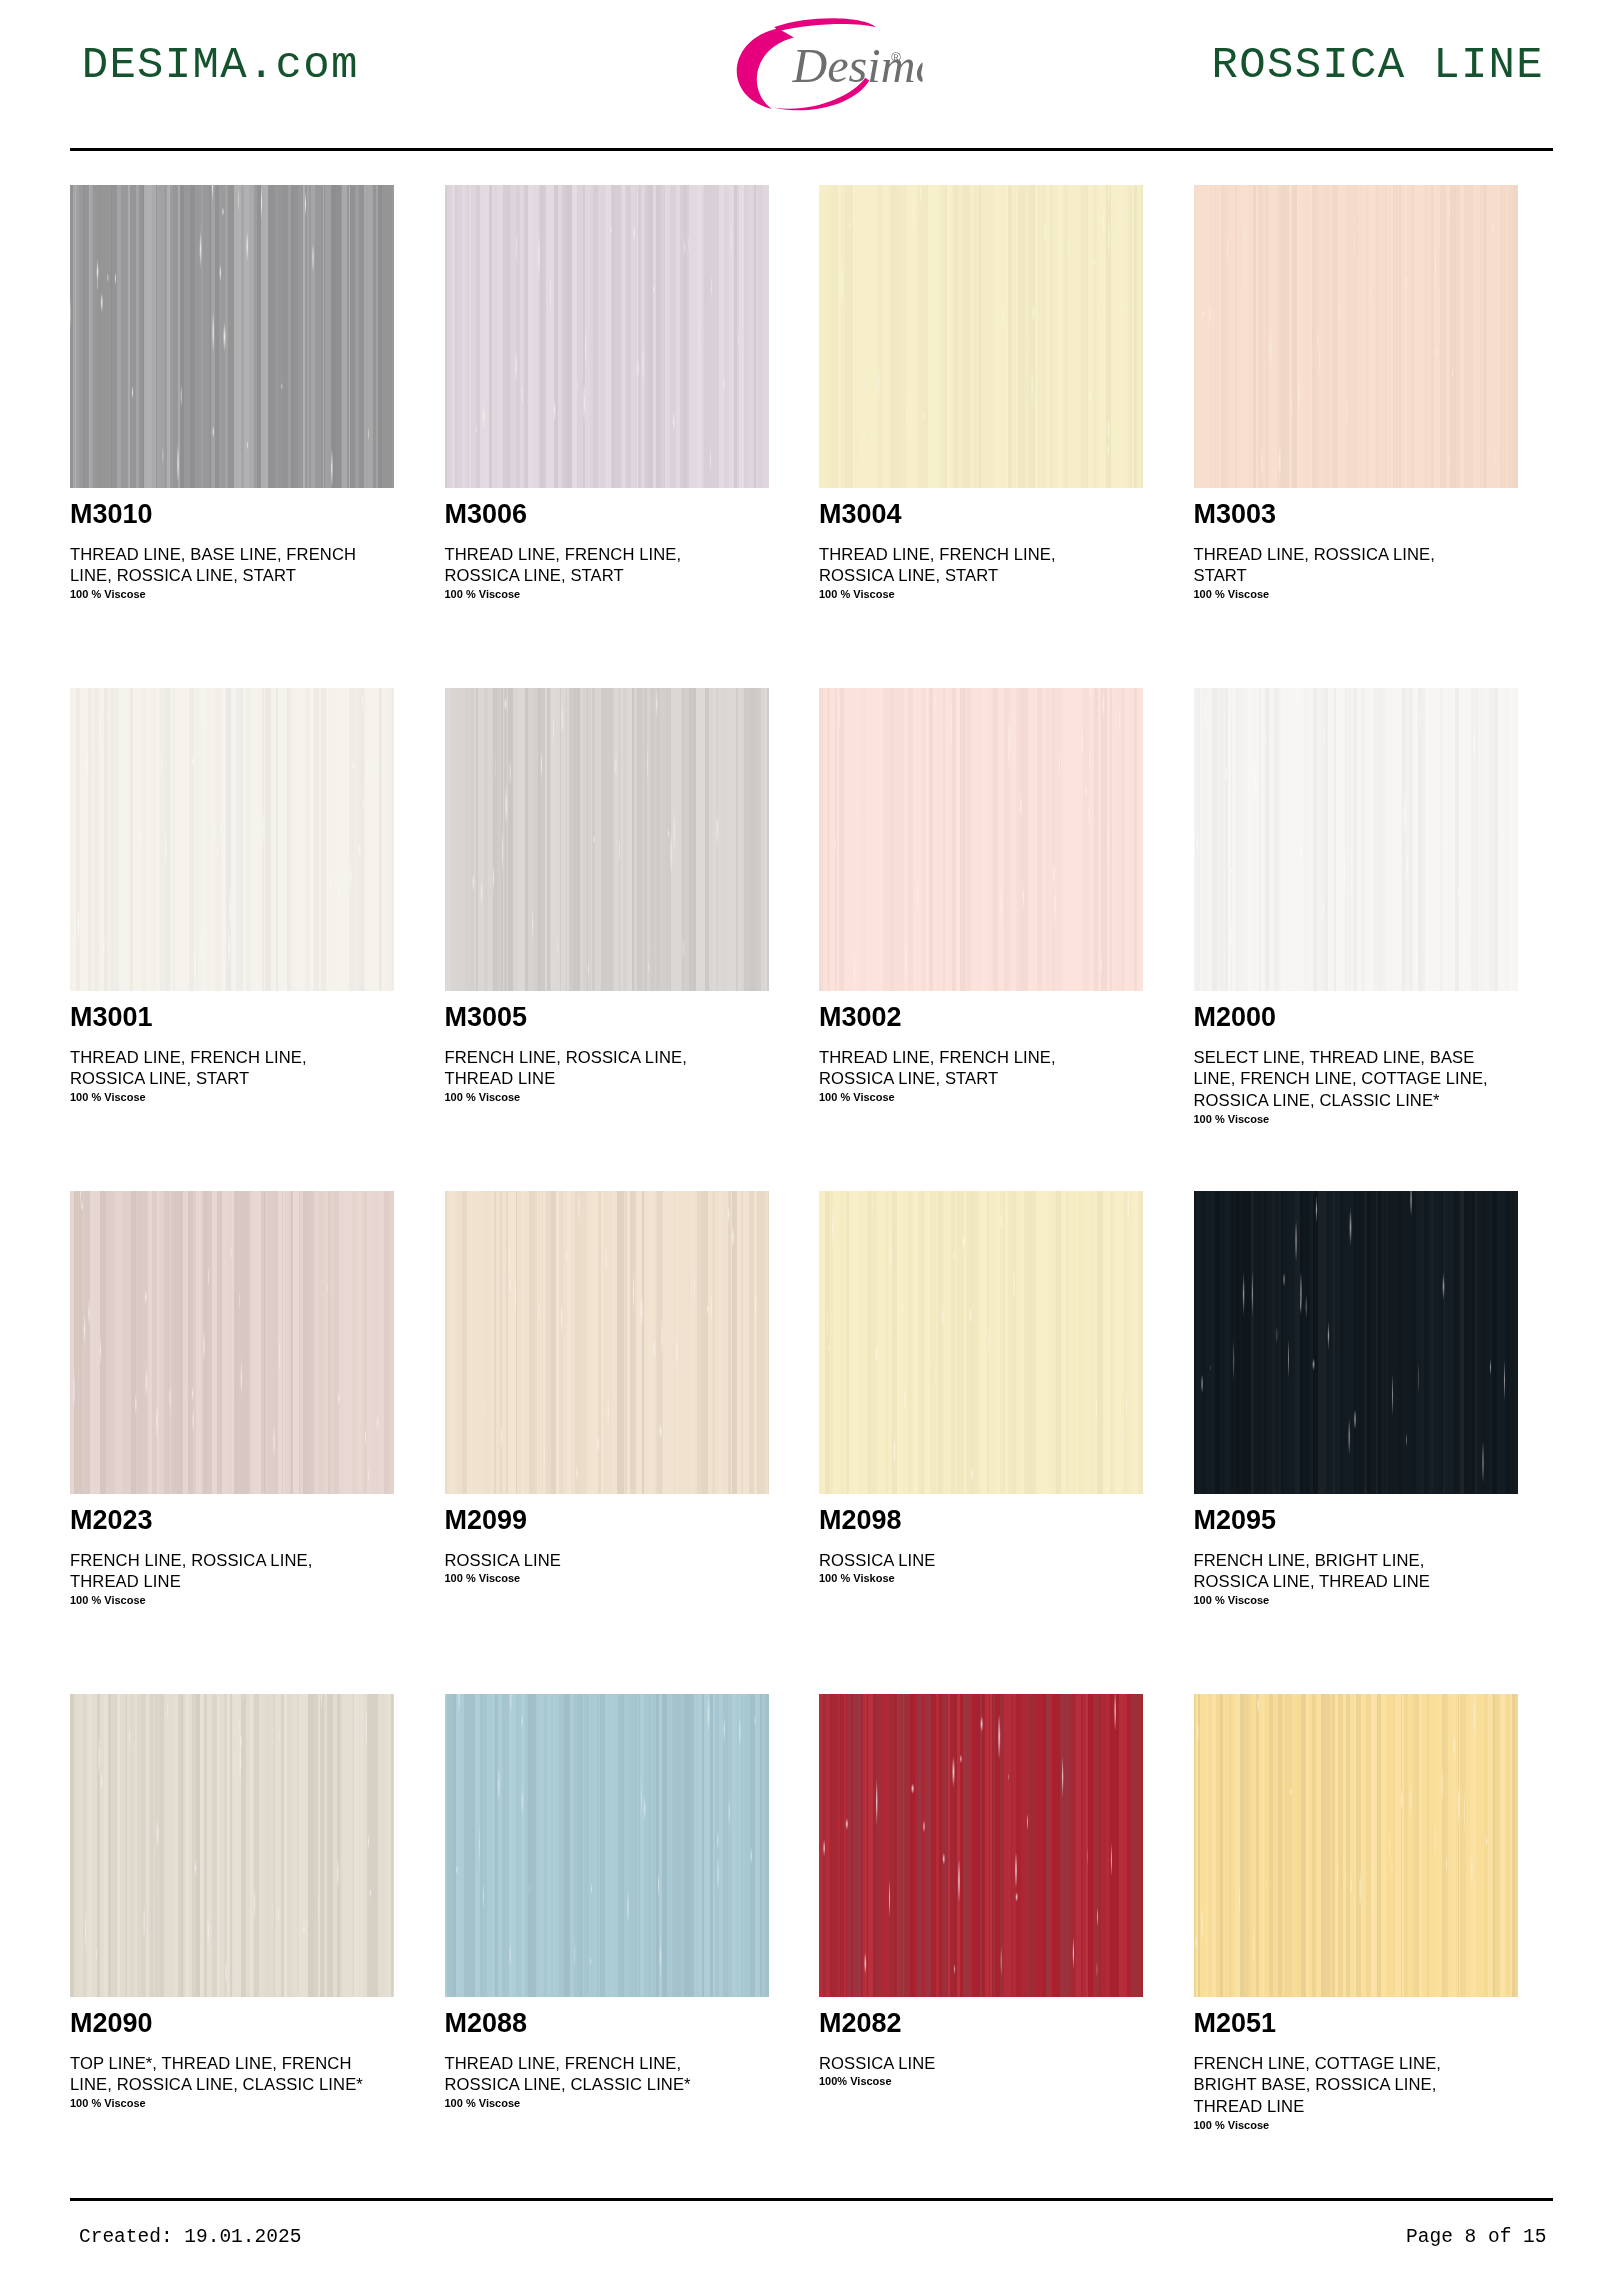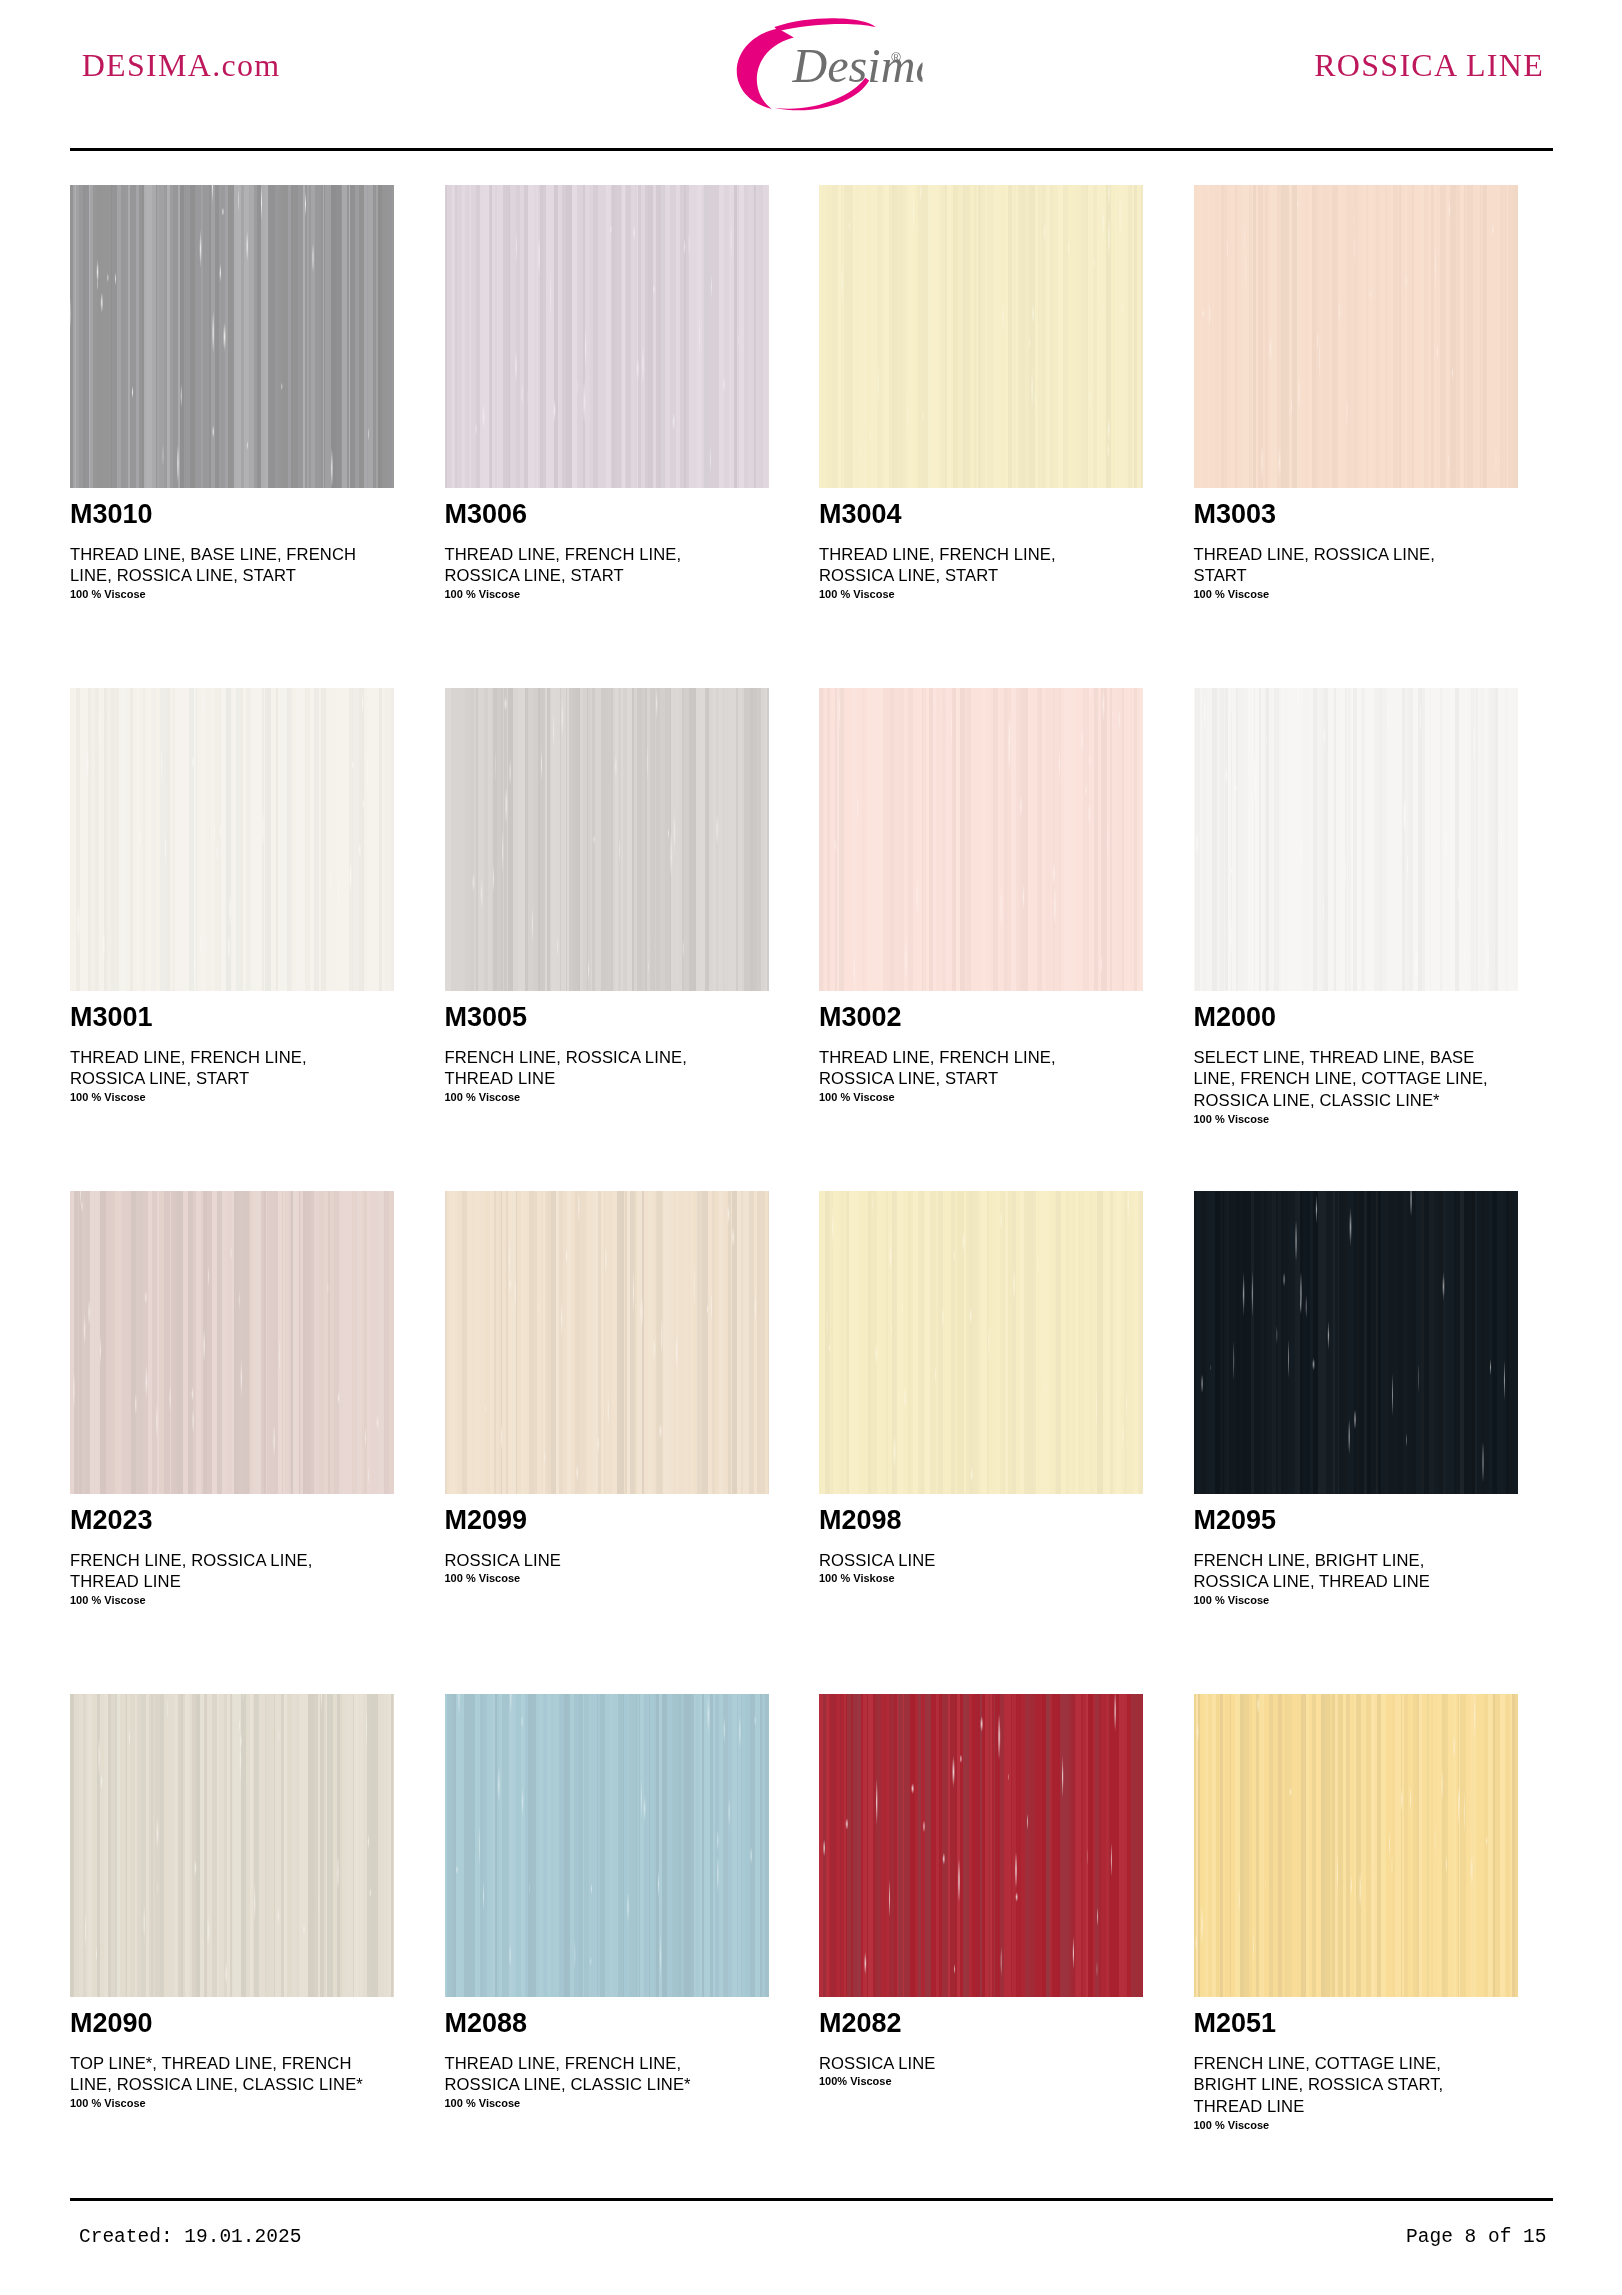--- a/index.html
+++ b/index.html
@@ -27,26 +27,26 @@
   
   .header {
     position: relative;
     height: 130px;
     display: flex;
     align-items: center;
     justify-content: space-between;
   }
 
   .brand-left, .brand-right {
-    font-family: Liberation Serif, serif;
-    font-size: 32px;
+    font-family: Liberation Mono, monospace;
+    font-size: 44px;
     letter-spacing: 1.3px;
     font-weight: 400;
     white-space: nowrap;
-    color: #be185d;
+    color: #14532d;
     font-stretch: condensed;
   }
   .brand-left { padding-left: 11.7px; }
   .brand-right { padding-right: 9px; }
 
   .logo {
     position: absolute;
     left: 50%;
     top: 5.2px;
     transform: translateX(-50%);
@@ -341,21 +341,21 @@
       <div class="comp">100% Viscose</div>
     </div>
 
     <div class="cell">
       <div class="swatch">
           <div class="tex" style="background: radial-gradient(0.32% 4.7% at 77.9% 56.2%, rgb(252, 238, 203) 0%, rgba(255, 255, 255, 0) 72%), radial-gradient(0.43% 8.1% at 76.6% 29.9%, rgb(252, 238, 203) 0%, rgba(255, 255, 255, 0) 72%), radial-gradient(0.49% 2.2% at 90.3% 48.5%, rgb(252, 238, 203) 0%, rgba(255, 255, 255, 0) 72%), radial-gradient(0.26% 8.1% at 18.3% 83%, rgb(252, 238, 203) 0%, rgba(255, 255, 255, 0) 72%), radial-gradient(0.29% 8.3% at 44.3% 59%, rgb(252, 238, 203) 0%, rgba(255, 255, 255, 0) 72%), radial-gradient(0.58% 6% at 81.8% 34.6%, rgb(252, 238, 203) 0%, rgba(255, 255, 255, 0) 72%), radial-gradient(0.51% 9.1% at 51.3% 64.4%, rgb(252, 238, 203) 0%, rgba(255, 255, 255, 0) 72%), radial-gradient(0.57% 2.2% at 29.8% 32.3%, rgb(252, 238, 203) 0%, rgba(255, 255, 255, 0) 72%), radial-gradient(0.54% 5.5% at 80.3% 17.3%, rgb(252, 238, 203) 0%, rgba(255, 255, 255, 0) 72%), radial-gradient(0.41% 4.8% at 48.6% 63.3%, rgb(252, 238, 203) 0%, rgba(255, 255, 255, 0) 72%), radial-gradient(0.61% 4.8% at 1.1% 12.6%, rgb(252, 238, 203) 0%, rgba(255, 255, 255, 0) 72%), radial-gradient(0.21% 6.6% at 54% 59.1%, rgb(252, 238, 203) 0%, rgba(255, 255, 255, 0) 72%), radial-gradient(0.29% 10.2% at 74.4% 48.2%, rgb(252, 238, 203) 0%, rgba(255, 255, 255, 0) 72%), radial-gradient(0.24% 4.1% at 22.2% 62.6%, rgb(252, 238, 203) 0%, rgba(255, 255, 255, 0) 72%), radial-gradient(0.41% 6.4% at 66.8% 34.7%, rgb(252, 238, 203) 0%, rgba(255, 255, 255, 0) 72%), radial-gradient(0.48% 4.2% at 0.7% 81.9%, rgb(252, 238, 203) 0%, rgba(255, 255, 255, 0) 72%), radial-gradient(0.3% 6% at 61.1% 56.8%, rgb(252, 238, 203) 0%, rgba(255, 255, 255, 0) 72%), radial-gradient(0.48% 10.9% at 86.6% 6.9%, rgb(252, 238, 203) 0%, rgba(255, 255, 255, 0) 72%), radial-gradient(0.32% 10.9% at 83.4% 39%, rgb(252, 238, 203) 0%, rgba(255, 255, 255, 0) 72%), radial-gradient(0.62% 7.6% at 85.7% 58%, rgb(252, 238, 203) 0%, rgba(255, 255, 255, 0) 72%), radial-gradient(0.25% 8.1% at 81.6% 38.3%, rgb(252, 238, 203) 0%, rgba(255, 255, 255, 0) 72%), radial-gradient(0.65% 9.3% at 2.5% 76.2%, rgb(252, 238, 203) 0%, rgba(255, 255, 255, 0) 72%), radial-gradient(0.53% 5.8% at 64.1% 34.8%, rgb(252, 238, 203) 0%, rgba(255, 255, 255, 0) 72%), radial-gradient(0.57% 3.9% at 19.8% 3.5%, rgb(252, 238, 203) 0%, rgba(255, 255, 255, 0) 72%), radial-gradient(0.29% 5.3% at 14.1% 68.1%, rgb(252, 238, 203) 0%, rgba(255, 255, 255, 0) 72%), radial-gradient(0.37% 6.7% at 60.3% 49.9%, rgb(252, 238, 203) 0%, rgba(255, 255, 255, 0) 72%), linear-gradient(90deg, rgb(239, 213, 148) 0%, rgb(239, 213, 148) 0.65%, rgb(251, 227, 167) 0.65%, rgb(251, 227, 167) 1.16%, rgb(232, 207, 146) 1.16%, rgb(232, 207, 146) 1.78%, rgb(249, 222, 152) 1.78%, rgb(249, 222, 152) 3.38%, rgb(250, 225, 162) 3.38%, rgb(250, 225, 162) 4.46%, rgb(247, 220, 151) 4.46%, rgb(247, 220, 151) 5.64%, rgb(250, 226, 165) 5.64%, rgb(250, 226, 165) 6.66%, rgb(244, 217, 149) 6.66%, rgb(244, 217, 149) 7.9%, rgb(233, 208, 146) 7.9%, rgb(233, 208, 146) 8.86%, rgb(249, 221, 152) 8.86%, rgb(249, 221, 152) 9.65%, rgb(246, 218, 150) 9.65%, rgb(246, 218, 150) 11.02%, rgb(237, 211, 147) 11.02%, rgb(237, 211, 147) 11.34%, rgb(249, 221, 151) 11.34%, rgb(249, 221, 151) 12.62%, rgb(250, 225, 160) 12.62%, rgb(250, 225, 160) 12.96%, rgb(250, 226, 163) 12.96%, rgb(250, 226, 163) 14.12%, rgb(232, 208, 146) 14.12%, rgb(232, 208, 146) 15.48%, rgb(237, 212, 148) 15.48%, rgb(237, 212, 148) 17.02%, rgb(245, 218, 150) 17.02%, rgb(245, 218, 150) 17.86%, rgb(249, 222, 153) 17.86%, rgb(249, 222, 153) 19.26%, rgb(236, 211, 147) 19.26%, rgb(236, 211, 147) 20.09%, rgb(250, 224, 159) 20.09%, rgb(250, 224, 159) 21.34%, rgb(250, 226, 164) 21.34%, rgb(250, 226, 164) 21.63%, rgb(248, 220, 151) 21.63%, rgb(248, 220, 151) 23.21%, rgb(237, 211, 147) 23.21%, rgb(237, 211, 147) 24.45%, rgb(246, 219, 150) 24.45%, rgb(246, 219, 150) 25.85%, rgb(234, 209, 147) 25.85%, rgb(234, 209, 147) 27.03%, rgb(246, 219, 150) 27.03%, rgb(246, 219, 150) 28.24%, rgb(240, 214, 148) 28.24%, rgb(240, 214, 148) 28.84%, rgb(243, 216, 149) 28.84%, rgb(243, 216, 149) 30.34%, rgb(248, 220, 151) 30.34%, rgb(248, 220, 151) 31.86%, rgb(247, 220, 151) 31.86%, rgb(247, 220, 151) 33.13%, rgb(234, 209, 147) 33.13%, rgb(234, 209, 147) 34.55%, rgb(250, 226, 163) 34.55%, rgb(250, 226, 163) 35.59%, rgb(249, 222, 154) 35.59%, rgb(249, 222, 154) 36.38%, rgb(239, 213, 148) 36.38%, rgb(239, 213, 148) 37.67%, rgb(250, 223, 157) 37.67%, rgb(250, 223, 157) 39.33%, rgb(232, 208, 146) 39.33%, rgb(232, 208, 146) 40.36%, rgb(236, 210, 147) 40.36%, rgb(236, 210, 147) 41.87%, rgb(245, 218, 150) 41.87%, rgb(245, 218, 150) 42.62%, rgb(236, 211, 147) 42.62%, rgb(236, 211, 147) 43.48%, rgb(250, 225, 163) 43.48%, rgb(250, 225, 163) 44.44%, rgb(239, 213, 148) 44.44%, rgb(239, 213, 148) 46.12%, rgb(250, 226, 163) 46.12%, rgb(250, 226, 163) 46.78%, rgb(238, 212, 148) 46.78%, rgb(238, 212, 148) 48.27%, rgb(250, 225, 161) 48.27%, rgb(250, 225, 161) 48.61%, rgb(249, 222, 154) 48.61%, rgb(249, 222, 154) 49.4%, rgb(250, 226, 163) 49.4%, rgb(250, 226, 163) 49.9%, rgb(237, 212, 148) 49.9%, rgb(237, 212, 148) 51.48%, rgb(250, 224, 158) 51.48%, rgb(250, 224, 158) 53.13%, rgb(243, 216, 149) 53.13%, rgb(243, 216, 149) 54.49%, rgb(251, 227, 167) 54.49%, rgb(251, 227, 167) 55.78%, rgb(250, 225, 161) 55.78%, rgb(250, 225, 161) 56.39%, rgb(236, 211, 147) 56.39%, rgb(236, 211, 147) 57.81%, rgb(250, 226, 163) 57.81%, rgb(250, 226, 163) 59.16%, rgb(249, 221, 151) 59.16%, rgb(249, 221, 151) 60.19%, rgb(248, 220, 151) 60.19%, rgb(248, 220, 151) 61.27%, rgb(245, 218, 150) 61.27%, rgb(245, 218, 150) 61.89%, rgb(251, 227, 166) 61.89%, rgb(251, 227, 166) 62.19%, rgb(250, 225, 161) 62.19%, rgb(250, 225, 161) 62.9%, rgb(250, 225, 162) 62.9%, rgb(250, 225, 162) 63.9%, rgb(239, 213, 148) 63.9%, rgb(239, 213, 148) 64.18%, rgb(250, 225, 162) 64.18%, rgb(250, 225, 162) 64.87%, rgb(243, 216, 149) 64.87%, rgb(243, 216, 149) 66.2%, rgb(249, 222, 154) 66.2%, rgb(249, 222, 154) 67.56%, rgb(242, 215, 149) 67.56%, rgb(242, 215, 149) 68.94%, rgb(239, 213, 148) 68.94%, rgb(239, 213, 148) 69.46%, rgb(251, 227, 167) 69.46%, rgb(251, 227, 167) 70.37%, rgb(249, 222, 154) 70.37%, rgb(249, 222, 154) 72.03%, rgb(241, 215, 149) 72.03%, rgb(241, 215, 149) 72.45%, rgb(250, 223, 156) 72.45%, rgb(250, 223, 156) 73.25%, rgb(247, 219, 150) 73.25%, rgb(247, 219, 150) 73.67%, rgb(250, 223, 156) 73.67%, rgb(250, 223, 156) 75.09%, rgb(250, 223, 157) 75.09%, rgb(250, 223, 157) 76.5%, rgb(239, 213, 148) 76.5%, rgb(239, 213, 148) 77.52%, rgb(241, 215, 149) 77.52%, rgb(241, 215, 149) 78.4%, rgb(250, 223, 157) 78.4%, rgb(250, 223, 157) 80.01%, rgb(250, 226, 163) 80.01%, rgb(250, 226, 163) 80.85%, rgb(249, 221, 152) 80.85%, rgb(249, 221, 152) 81.53%, rgb(238, 212, 148) 81.53%, rgb(238, 212, 148) 81.82%, rgb(251, 227, 166) 81.82%, rgb(251, 227, 166) 82.07%, rgb(243, 216, 149) 82.07%, rgb(243, 216, 149) 83.28%, rgb(243, 216, 149) 83.28%, rgb(243, 216, 149) 84.08%, rgb(250, 223, 156) 84.08%, rgb(250, 223, 156) 85.21%, rgb(250, 225, 162) 85.21%, rgb(250, 225, 162) 86.55%, rgb(250, 226, 164) 86.55%, rgb(250, 226, 164) 87.08%, rgb(249, 222, 154) 87.08%, rgb(249, 222, 154) 87.93%, rgb(249, 222, 154) 87.93%, rgb(249, 222, 154) 89.36%, rgb(245, 218, 150) 89.36%, rgb(245, 218, 150) 90.72%, rgb(250, 226, 164) 90.72%, rgb(250, 226, 164) 92.02%, rgb(249, 222, 154) 92.02%, rgb(249, 222, 154) 92.38%, rgb(233, 208, 146) 92.38%, rgb(233, 208, 146) 93.04%, rgb(243, 216, 149) 93.04%, rgb(243, 216, 149) 94.37%, rgb(251, 227, 166) 94.37%, rgb(251, 227, 166) 95.88%, rgb(249, 221, 152) 95.88%, rgb(249, 221, 152) 96.18%, rgb(246, 219, 150) 96.18%, rgb(246, 219, 150) 97.52%, rgb(250, 225, 162) 97.52%, rgb(250, 225, 162) 98.27%, rgb(233, 208, 146) 98.27%, rgb(233, 208, 146) 98.93%, rgb(241, 215, 149) 98.93%, rgb(241, 215, 149) 100%) rgb(249, 221, 151);"></div>
         </div>
       <div class="code">M2051</div>
       <div class="desc">
           <div>FRENCH LINE, COTTAGE LINE,</div>
-          <div>BRIGHT LINE, ROSSICA START,</div>
+          <div>BRIGHT BASE, ROSSICA LINE,</div>
           <div>THREAD LINE</div>
         </div>
       <div class="comp">100 % Viscose</div>
     </div>
 
   </div>
 
   <div class="rule-bottom"></div>
 
   <div class="footer">

